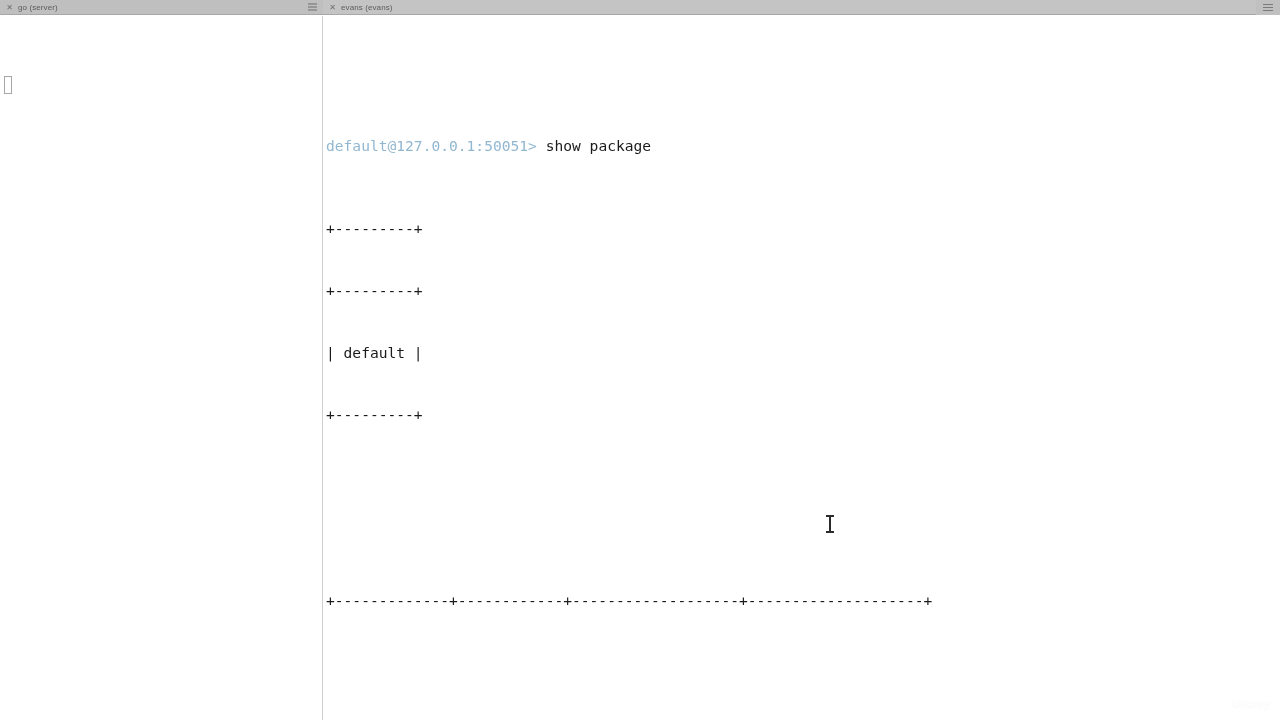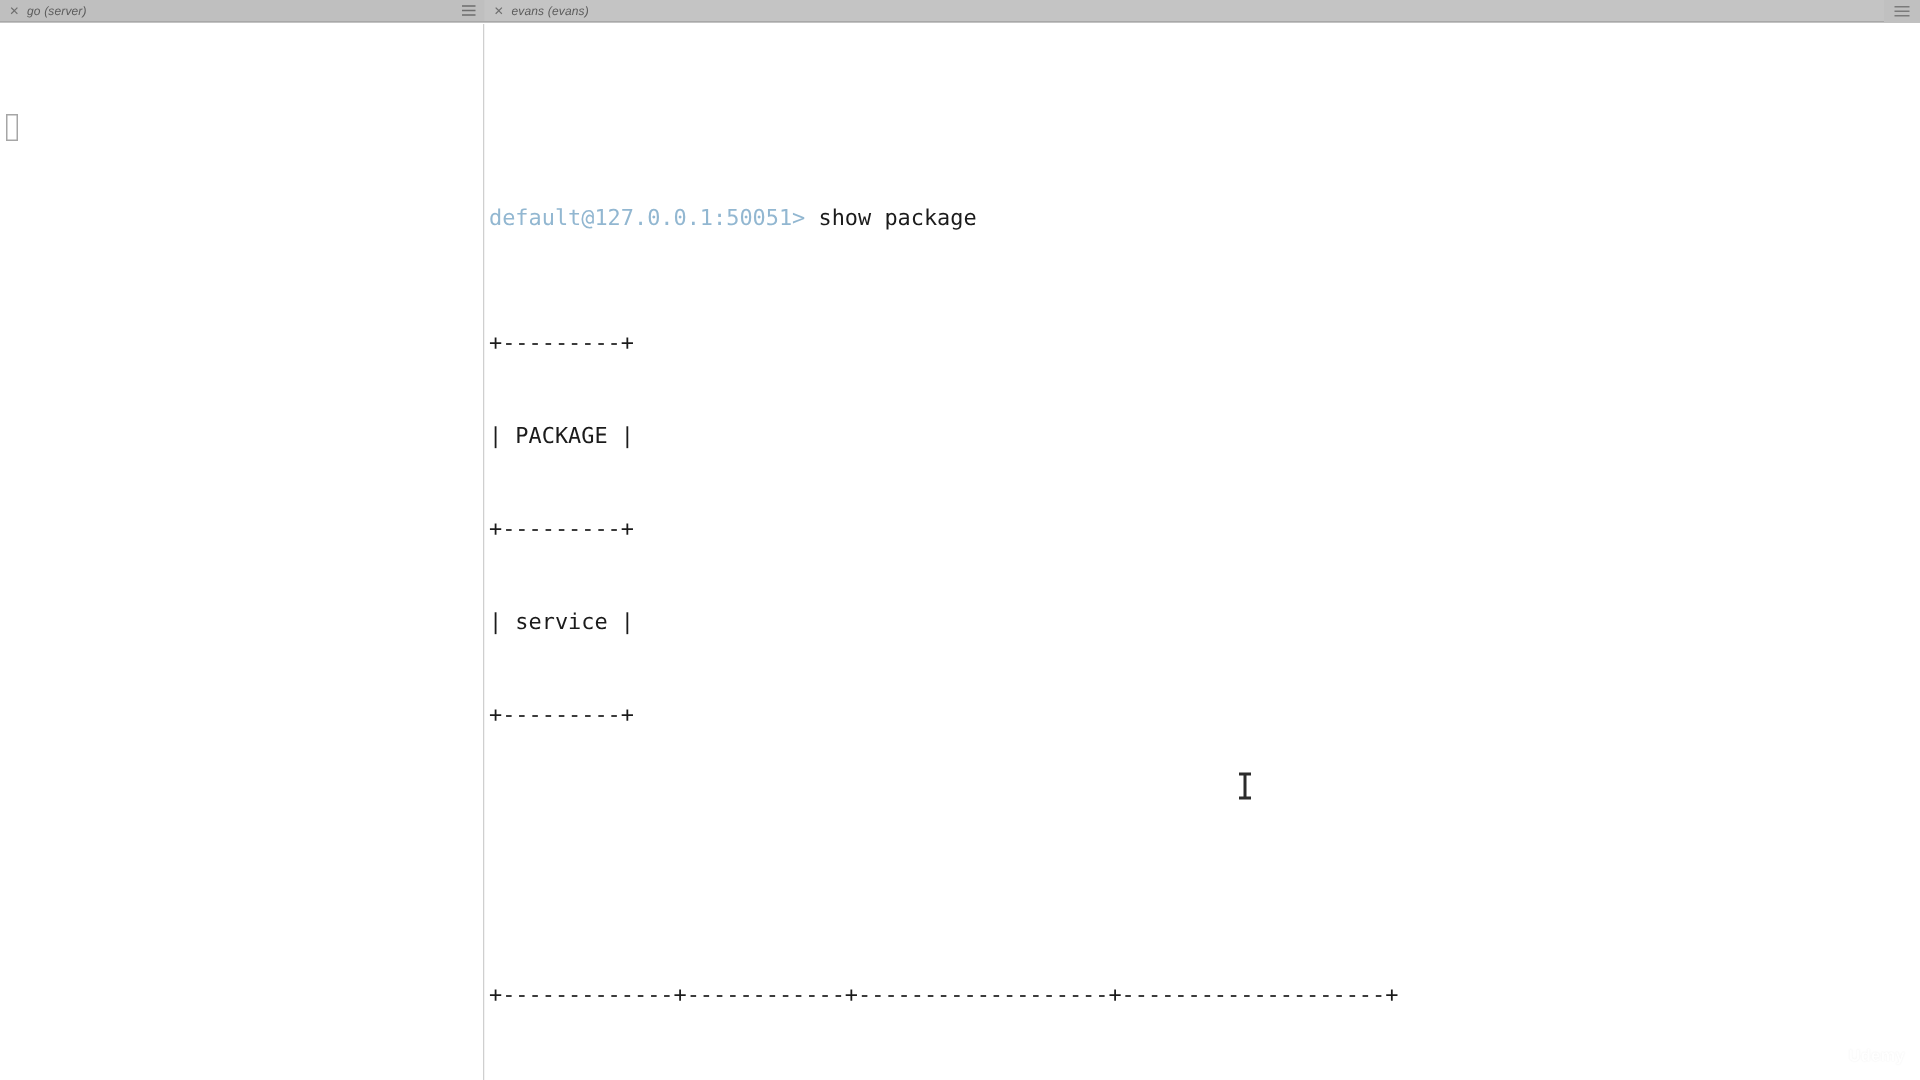--- a/index.html
+++ b/index.html
@@ -43,21 +43,21 @@
   .tab.right  { flex: 1;      background: #c4c4c4; }
   .tab .xmark {
     display: inline-block;
     width: 9px; height: 9px;
     line-height: 9px;
     text-align: center;
     font-size: 8px;
     color: #6e6e6e;
     margin-right: 4px;
   }
-  .tab .label { letter-spacing: 0.1px; font-style: italic; }
+  .tab .label { letter-spacing: 0.1px; }
   .tab .hamburger {
     position: absolute;
     right: 6px;
     top: 50%;
     transform: translateY(-50%);
     width: 9px; height: 7px;
     display: flex;
     flex-direction: column;
     justify-content: space-between;
   }
@@ -220,23 +220,22 @@
   </div>
 
   <div class="pane-divider"></div>
 
   <div class="pane-right">
     <div class="term">
 
       <div class="line"><span class="prompt">default@127.0.0.1:50051&gt;</span><span class="cmd"> show package</span></div>
 
       <div class="line out">+---------+</div>
-      <div class="line out">| PACKAGE |</div>
       <div class="line out">+---------+</div>
-      <div class="line out">| service |</div>
+      <div class="line out">| default |</div>
       <div class="line out">+---------+</div>
 
       <div class="blank"></div>
 
 
       <div class="line out">+-------------+------------+-------------------+--------------------+</div>
       
       
       
       

